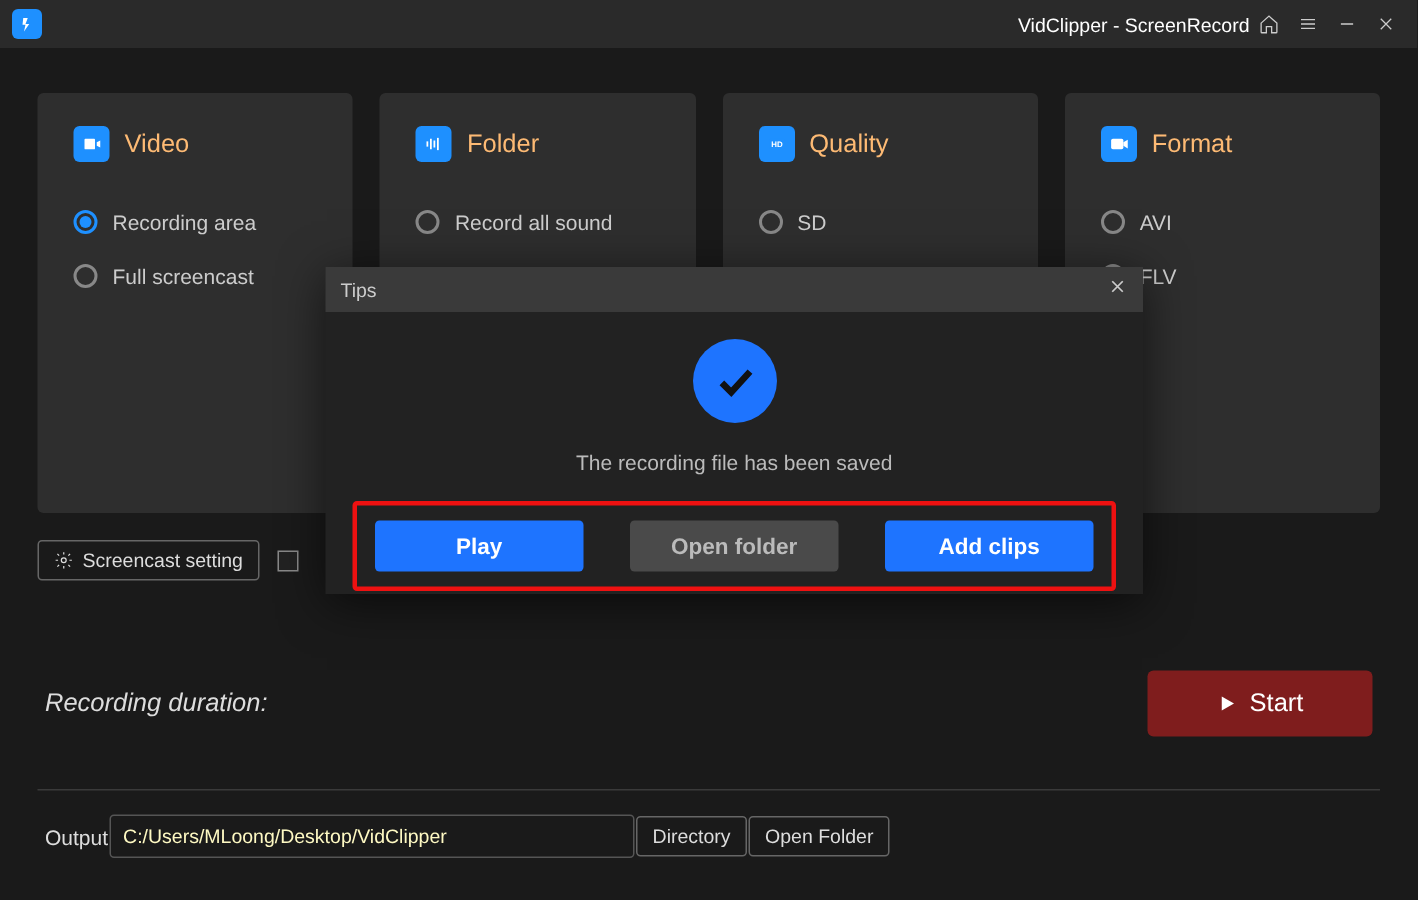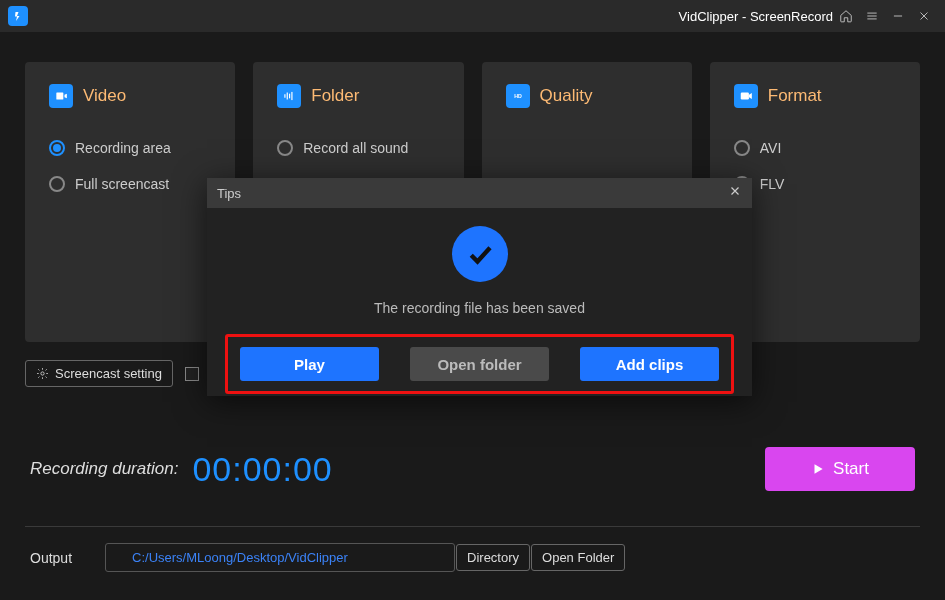--- a/index.html
+++ b/index.html
@@ -24,30 +24,30 @@
     .radio.sel::after { content:""; width:8px; height:8px; background:#1e90ff; border-radius:50%; }
 
     .toolbar-row { display:flex; align-items:center; gap:12px; margin-top:18px; }
     .small-btn { border:1px solid #666; background:transparent; color:#ddd; font-size:13px; padding:5px 10px; border-radius:3px; display:flex; align-items:center; gap:6px; cursor:pointer; }
     .small-btn svg { width:13px; height:13px; fill:none; stroke:#ddd; stroke-width:1.5; }
     .checkbox { width:14px; height:14px; border:1px solid #888; background:#222; }
 
     .duration-row { display:flex; align-items:center; margin-top:60px; padding:0 5px;}
     .duration-label { font-size:17px; color:#ddd; margin-right:14px;font-style:italic; }
     .duration-time { font-size:34px; color:#1e90ff; font-weight:400; letter-spacing:1px; }
-    .start-btn { margin-left:auto; background:#d946ef; color:#fff; border:none; width:150px; height:44px; border-radius:4px; display:flex; align-items:center; justify-content:center; gap:8px; font-size:17px; cursor:pointer; }
+    .start-btn { margin-left:auto; background:#7f1d1d; color:#fff; border:none; width:150px; height:44px; border-radius:4px; display:flex; align-items:center; justify-content:center; gap:8px; font-size:17px; cursor:pointer; }
     .start-btn svg { width:14px; height:14px; fill:#fff; }
 
     .divider { height:1px; background:#3a3a3a; margin:35px 0 16px 0; }
     .output-row { display:flex; align-items:center; gap:1px; padding:0 5px 0 5px;}
     .output-label { font-size:14px; color:#ddd; }
-    .output-path { flex:0 0 350px; border:1px solid #555; background:transparent; color:#3b82f6; font-size:13px; padding:6px 26px; border-radius:3px;margin-left:32px; }
+    .output-path { flex:0 0 350px; border:1px solid #555; background:transparent; color:#fef9c3; font-size:13px; padding:6px 8px; border-radius:3px; }
 
     
-    .modal { position:absolute; left:207px; top:178px; width:545px; height:218px; background:#222; box-shadow:0 6px 30px rgba(0,0,0,.6); }
+    .modal { position:absolute; left:217px; top:178px; width:545px; height:218px; background:#222; box-shadow:0 6px 30px rgba(0,0,0,.6); }
     .modal-titlebar { height:30px; background:#3a3a3a; display:flex; align-items:center; padding:0 10px; }
     .modal-titlebar .mtitle { font-size:13px; color:#ccc; flex:1; }
     .modal-titlebar .mclose svg { width:14px; height:14px; stroke:#ccc; stroke-width:2; fill:none; }
     .modal-body { display:flex; flex-direction:column; align-items:center; padding-top:18px; }
     .check-circle { width:56px; height:56px; background:#1e74ff; border-radius:50%; display:flex; align-items:center; justify-content:center; }
     .check-circle svg { width:30px; height:30px; stroke:#111; stroke-width:3.5; fill:none; }
     .modal-msg { color:#bbb; font-size:14px; margin-top:18px; }
     .modal-buttons { border:3px solid #e11; margin:18px 18px 0 18px; padding:10px 12px; display:flex; gap:31px; justify-content:flex-end; border-radius:3px;}
     .mbtn { flex:1; height:34px; display:flex; align-items:center; justify-content:center; font-size:15px; border-radius:3px; cursor:pointer; }
     .mbtn.primary { background:#1e74ff; color:#fff; font-weight:600;}
@@ -128,20 +128,24 @@
     <div class="panel">
       <div class="panel-header">
         <div class="picon">
           <svg viewBox="0 0 24 24">
               <rect x="3" y="6" width="18" height="12" rx="2" fill="#1e90ff"></rect>
               <text x="12" y="16" text-anchor="middle" font-size="9" fill="#fff" font-weight="bold">HD</text>
             </svg>
         </div>
         <div class="plabel">Quality</div>
       </div>
+      <div class="opt">
+        <div class="radio"></div>
+        <span>SD</span>
+      </div>
     </div>
 
     <div class="panel">
       <div class="panel-header">
         <div class="picon">
           <svg viewBox="0 0 24 24">
               <rect x="3" y="6" width="14" height="12" rx="2"></rect>
               <path d="M17 10l5-3v10l-5-3z"></path>
             </svg>
         </div>
@@ -165,21 +169,20 @@
           <circle cx="12" cy="12" r="3"></circle>
           <path d="M12 2v3m0 14v3M4.2 4.2l2.1 2.1m11.4 11.4 2.1 2.1M2 12h3m14 0h3M4.2 19.8l2.1-2.1m11.4-11.4 2.1-2.1"></path>
         </svg>
       <span>Screencast setting</span>
     </button>
     <div class="checkbox"></div>
   </div>
 
   <div class="duration-row">
     <span class="duration-label">Recording duration:</span>
-    <span class="duration-time">00:00:00</span>
     <button class="start-btn">
       <svg viewBox="0 0 24 24">
           <path d="M6 4l14 8-14 8z"></path>
         </svg>
       <span>Start</span>
     </button>
   </div>
 
   <div class="divider"></div>
 

